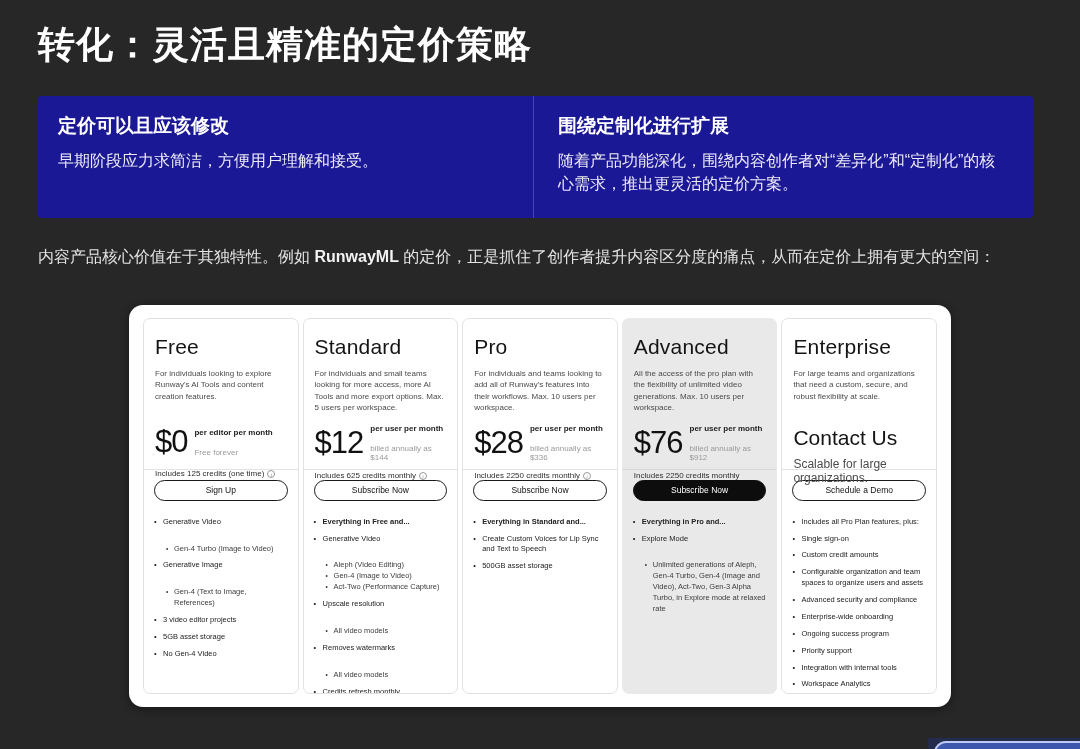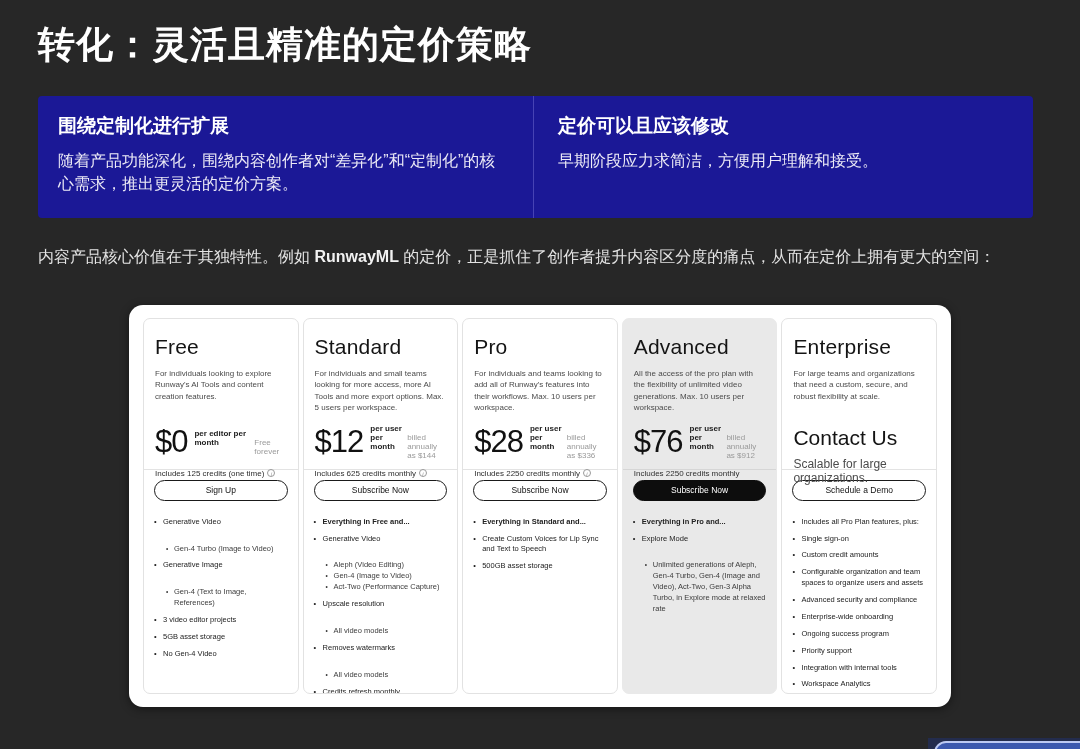--- a/index.html
+++ b/index.html
@@ -84,24 +84,24 @@
   .plan-name { font-size:21px; font-weight:400; color:#141414; letter-spacing:.2px; }
   .plan-desc {
     margin-top:9px;
     height:54px;
     font-size:8px;
     line-height:1.4;
     color:#4b4b4b;
   }
   .price-row { display:flex; align-items:center; gap:7px; margin-top:2px; }
   .price-big { font-size:31px; font-weight:400; color:#111; letter-spacing:-1px; }
-  .price-unit-lines { display:flex; flex-direction:row; gap:2px; }
+  .price-unit-lines { display:flex; flex-direction:column; gap:2px; }
   .price-unit { font-size:8px; color:#1d1d1d; font-weight:700; }
   .price-note { font-size:8px; color:#9a9a9a;margin-top:9px; }
-  .credits-line { margin-top:9px; font-size:8px; color:#2e2e2e; display:flex; align-items:flex-start; gap:3px; }
+  .credits-line { margin-top:9px; font-size:8px; color:#2e2e2e; display:flex; align-items:flex-end; gap:3px; }
   .info-icon {
     display:inline-block; width:8px; height:8px; line-height:8px;
     border:1px solid #9a9a9a; border-radius:50%;
     color:#9a9a9a; font-size:6px; text-align:center; font-style:italic;
   }
   .contact-heading { font-size:21px; font-weight:400; color:#141414; margin-top:4px; }
   .contact-note { margin-top:7px; font-size:12px; color:#4b4b4b; }
 
   .plan-cta { border-top:1px solid #e3e3e3; padding:9px 10px 5px; }
   .plan.highlight .plan-cta { border-top-color:#d6d6d6; }
@@ -148,26 +148,26 @@
 </style>
 </head>
 <body>
 
 <div class="content">
   <h1 class="page-title">转化：灵活且精准的定价策略</h1>
 
 
   <div class="callout-box">
     <div class="callout">
+      <div class="callout-heading">定价可以且应该修改</div>
+      <div class="callout-body">早期阶段应力求简洁，方便用户理解和接受。</div>
+    </div>
+    <div class="callout">
       <div class="callout-heading">围绕定制化进行扩展</div>
       <div class="callout-body">随着产品功能深化，围绕内容创作者对“差异化”和“定制化”的核心需求，推出更灵活的定价方案。</div>
-    </div>
-    <div class="callout">
-      <div class="callout-heading">定价可以且应该修改</div>
-      <div class="callout-body">早期阶段应力求简洁，方便用户理解和接受。</div>
     </div>
   </div>
 
   <p class="example-line"><span>内容产品核心价值在于其独特性。例如 </span><span class="brand">RunwayML</span><span> 的定价，正是抓住了创作者提升内容区分度的痛点，从而在定价上拥有更大的空间：</span></p>
 
   <div class="pricing-card">
     <div class="plans-row">
         <div class="plan">
     <div class="plan-top">
       <div class="plan-name">Free</div>

